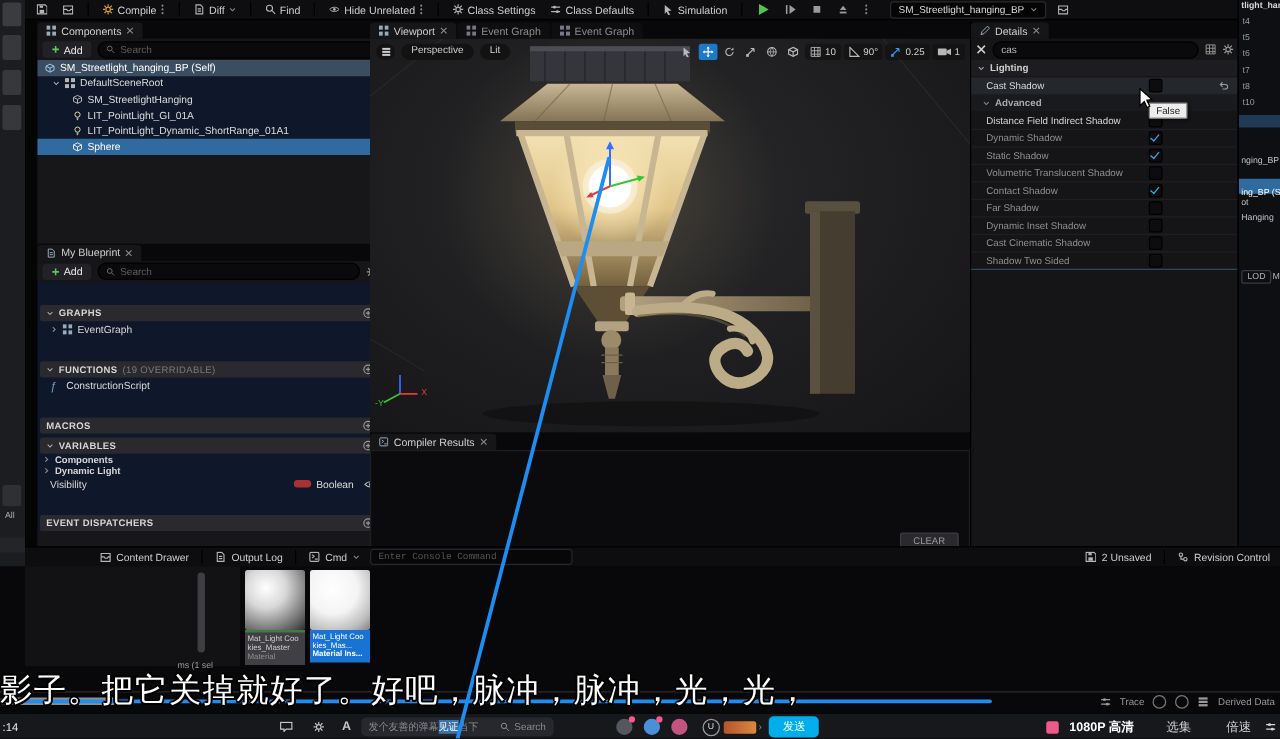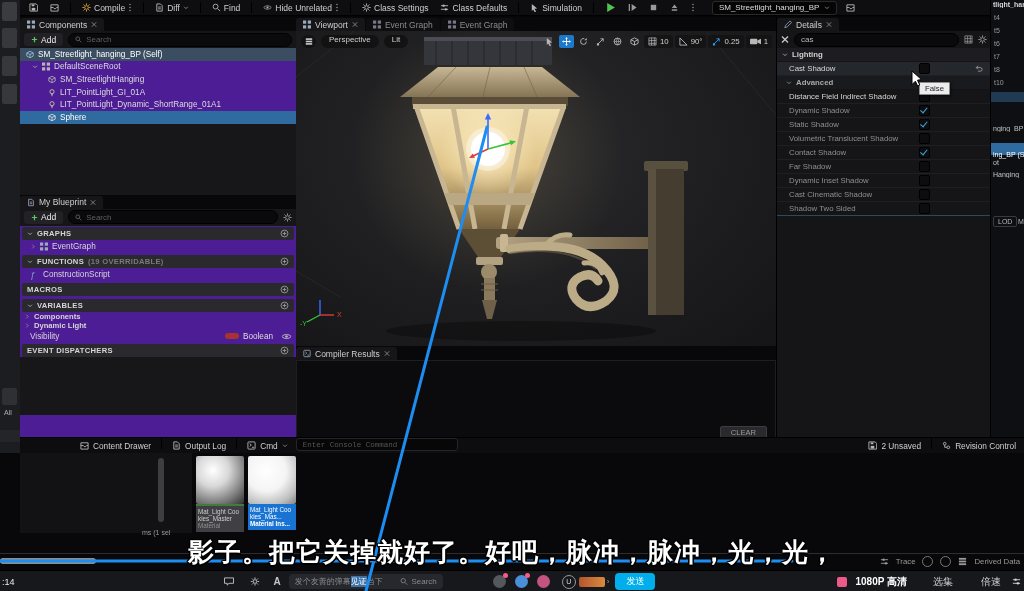--- a/index.html
+++ b/index.html
@@ -20,21 +20,21 @@
   .tabrow{height:14px;background:#08080a;display:flex;align-items:flex-end;gap:1px}
   .tab{display:flex;align-items:center;gap:4px;height:13px;padding:0 7px;background:#161619;color:#cfcfcf;
        font-size:8.5px;border-radius:3px 3px 0 0;white-space:nowrap}
   .tab.in{background:#0e0e11;color:#8b8b8b}
   .addrow{display:flex;align-items:center;gap:5px;padding:2px 4px;height:17px;box-sizing:border-box;background:#161619}
   .addbtn{display:flex;align-items:center;gap:3px;background:#222226;border-radius:3px;height:13px;padding:0 7px;
           font-size:8.5px;color:#eee}
   .sfield{flex:1;display:flex;align-items:center;gap:4px;background:#0a0a0c;border:1px solid #000;border-radius:8px;
           height:12px;padding:0 6px;color:#5f5f5f;font-size:8px}
   .trow{display:flex;align-items:center;gap:4px;height:12.6px;padding-left:6px;font-size:8.2px;color:#dcdcdc;white-space:nowrap}
-  .shead{display:flex;align-items:center;gap:4px;height:13px;margin:1px 2px 0 2px;background:#2a2a2e;border-radius:2px;
+  .shead{display:flex;align-items:center;gap:4px;height:13px;margin:18px 2px 0 2px;background:#2a2a2e;border-radius:2px;
          padding:0 5px;font-size:7.6px;font-weight:bold;color:#d6d6d6;letter-spacing:.3px}
   .shead .grow{flex:1}
   .srow{display:flex;align-items:center;gap:4px;height:14px;padding-left:10px;font-size:8.2px;color:#d6d6d6}
   
   .drow{display:flex;align-items:center;height:14px;border-bottom:1px solid #1f1f23;font-size:7.8px;color:#8f8f8f;
         padding-left:12px;box-sizing:border-box}
   .drow .lbl{width:130px;white-space:nowrap;overflow:hidden}
   .drow.bright{color:#d6d6d6}
   .cb{width:9px;height:9px;background:#0d0d0f;border:1px solid #000;border-radius:2px;position:relative;flex:none}
   .cb[data-checked="true"]::after{content:"";position:absolute;left:2.2px;top:.4px;width:3px;height:5.5px;
@@ -43,30 +43,30 @@
          font-size:7.8px;font-weight:bold;color:#cfcfcf;padding-left:5px}
   
   .pill{background:rgba(15,15,15,.78);border-radius:8px;height:13px;display:flex;align-items:flex-start;padding:0 8px;
         font-size:8px;color:#d0d0d0}
   .vtool{display:flex;align-items:center;gap:2px;font-size:7.8px;color:#d0d0d0}
   .vtb{width:15px;height:13px;display:flex;align-items:center;justify-content:center;border-radius:2px;color:#b8b8b8}
   .vtb.on{background:#1d78c9;color:#fff}
   .vgrp{display:flex;align-items:center;gap:3px;background:rgba(15,15,15,.6);border-radius:3px;height:13px;padding:0 4px}
   
   .statusbar{left:20px;top:437px;width:1004px;height:16px;background:#0d0d10;border-top:1px solid #000;
-             display:flex;font-size:8.3px;color:#cfcfcf;box-sizing:border-box}
+             display:flex;align-items:center;font-size:8.3px;color:#cfcfcf;box-sizing:border-box}
   .sbtn{display:flex;align-items:center;gap:4px;padding:0 8px;height:100%}
   .console{display:flex;align-items:center;background:#070708;border:1px solid #26262a;border-radius:3px;height:11px;
            width:148px;padding:0 6px;color:#555;font-family:"Liberation Mono",monospace;font-size:7.5px}
   
   .asset{width:48px}
   .thumb{width:48px;height:48px;border-radius:2px}
   .alabel{font-size:6.3px;line-height:7px;padding:2px 2px 3px 2px;word-break:break-all}
   
-  .subtitle{left:0;right:0;top:535px;text-align:center;font-size:26px;font-weight:bold;color:#fff;letter-spacing:1px;
+  .subtitle{left:0;right:0;top:535px;text-align:left;font-size:26px;font-weight:normal;color:#fff;letter-spacing:1px;
             text-shadow:-1.5px 0 #000,1.5px 0 #000,0 -1.5px #000,0 1.5px #000,-1px -1px #000,1px 1px #000,-1px 1px #000,1px -1px #000;
             z-index:50;white-space:nowrap}
   .playerbar{left:0;top:570px;width:1024px;height:21px;background:#16181c;border-top:1px solid #000;z-index:30;
              display:flex;align-items:center;font-size:9px;color:#c6c6c6}
   .pcirc{width:13px;height:13px;border-radius:50%;position:relative;flex:none}
   .badge{position:absolute;right:-2px;top:-2px;width:5px;height:5px;border-radius:50%;background:#fa5a8a}
   .tooltip{background:#ececec;border:1px solid #8a8a8a;color:#222;font-size:7.8px;padding:1px 5px;border-radius:1px;
            box-shadow:1px 1px 3px rgba(0,0,0,.6);z-index:60}
   .rright{font-size:7px;color:#9a9a9a;white-space:nowrap;overflow:hidden}
 </style>
@@ -323,21 +323,21 @@
           <use href="#s-chd"></use>
         </svg>
     </span>
     <span class="tbtn">
         <svg class="ic" style="color:#b5b5b5">
           <use href="#s-drawer"></use>
         </svg>
       </span>
   </div>
 
-  <div class="abs" style="left:20px;top:17px;width:276px;height:420px;background:#4c1d95;border-right:1px solid #0ea5e9">
+  <div class="abs" style="left:30px;top:17px;width:276px;height:420px;background:#0f172a;border-right:1px solid #0ea5e9">
     <div class="tabrow">
       <span class="tab">
         <svg class="ic" style="width:8px;color:#9ab">
             <use href="#s-grid4"></use>
           </svg>
         <span>Components</span>
         <svg class="ic" style="width:6px;color:#888">
             <use href="#s-x"></use>
           </svg>
       </span>
@@ -444,21 +444,21 @@
       <svg class="ic" style="width:8px;color:#9ab">
           <use href="#s-grid4"></use>
         </svg>
       <span>EventGraph</span>
     </div>
     <div class="shead">
       <svg class="ic" style="width:6px;color:#aaa">
           <use href="#s-chd"></use>
         </svg>
       <span>FUNCTIONS</span>
-      <span style="font-weight:bold;color:#7a7a7a">(19 OVERRIDABLE)</span>
+      <span style="font-weight:normal;color:#7a7a7a">(19 OVERRIDABLE)</span>
         <span class="grow"></span>
       <svg class="ic" style="color:#999">
           <use href="#s-cplus"></use>
         </svg>
     </div>
     <div class="srow">
       <span style="color:#7aa0c4;font-style:italic;font-size:9px;width:9px">ƒ</span>
       <span>ConstructionScript</span>
     </div>
     <div class="shead">

